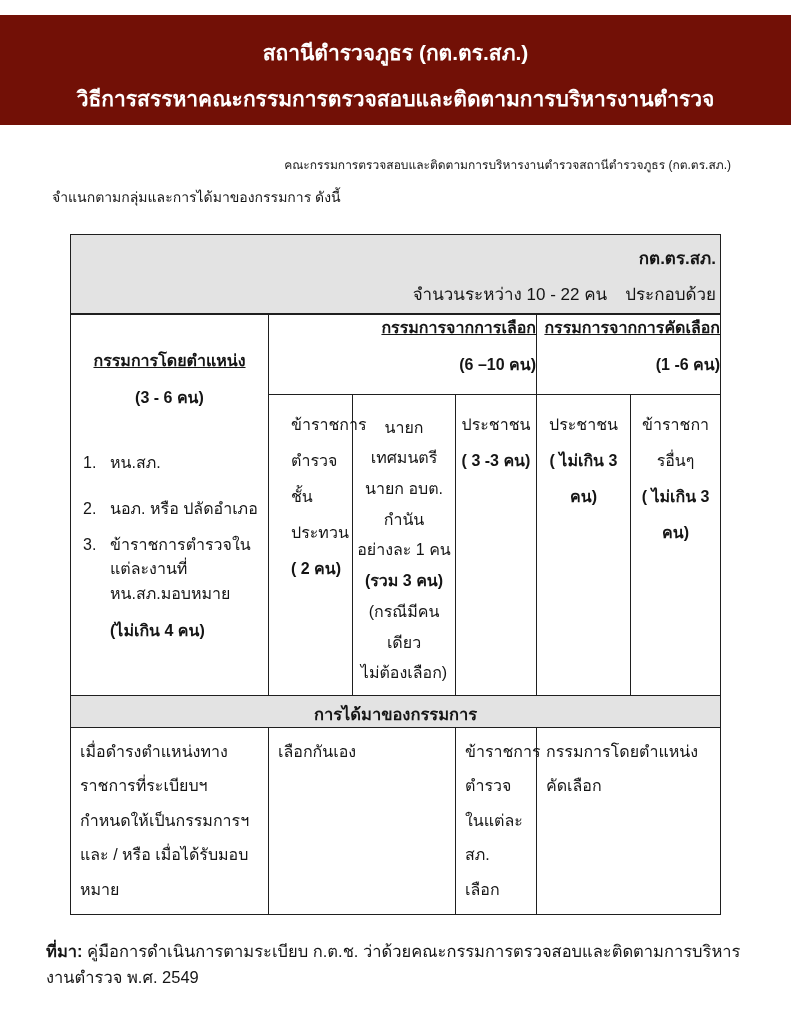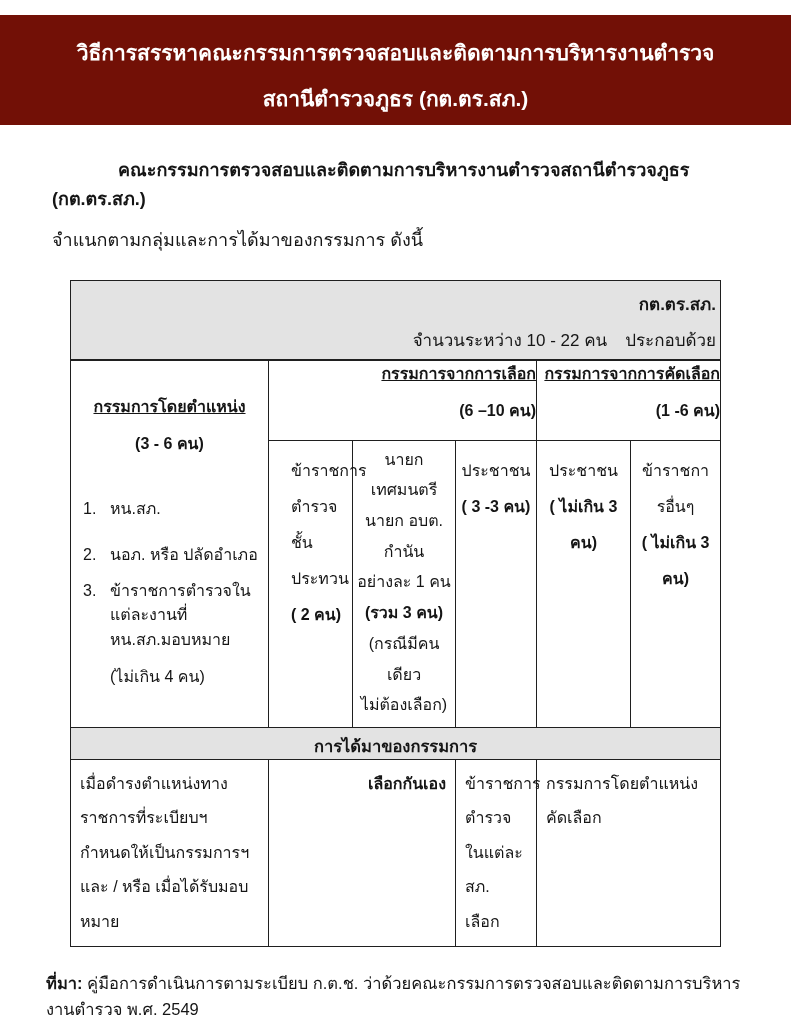--- a/index.html
+++ b/index.html
@@ -26,22 +26,22 @@
     width: 791px; height: 110px;
     background: var(--banner-bg);
     color: var(--banner-text);
     text-align: center;
     padding-top: 15px;
   }
   .banner .t-line { font-size: 21px; font-weight: bold; line-height: 46px; }
 
   
   .intro { margin: 30px 60px 0 52px; }
-  .intro .l1 { font-weight: bold; font-size: 18px; text-indent: 66px; }
-  .intro .l2 { margin-top: 12px; font-size: 18px; }
+  .intro .l1 { font-weight: normal; font-size: 12px; text-indent: 66px; text-align: right; }
+  .intro .l2 { margin-top: 12px; font-size: 14px; }
 
   
   table.committee {
     margin: 26px 0 0 70px;
     border-collapse: collapse;
     table-layout: fixed;
     width: 650px;
   }
   td {
     border: 1px solid var(--border);
@@ -64,47 +64,47 @@
   td.ghead { height: 80px; text-align: right; }
   .g-title { font-weight: bold; text-decoration: underline; font-size: 16px; }
   .g-count { font-weight: bold; margin-top: 12px; font-size: 16px; }
 
   td.col1cell { padding: 0; }
   .ghead-inner { height: 80px; padding-top: 13px; text-align: center; margin-top: 20px; }
   .list { padding: 36px 8px 8px 12px; }
   .li { display: flex; line-height: 1.55; margin-bottom: 11px; }
   .li .num { width: 27px; flex: none; }
   .li.gap { margin-bottom: 21px; }
-  .note { font-weight: normal; margin-left: 27px; margin-top: 3px; }
+  .note { font-weight: bold; margin-left: 27px; margin-top: 3px; }
 
   td.subcell { height: 218px; padding: 12px 4px 6px 4px; text-align: center; line-height: 2.25; }
   td.subcell.leftal { text-align: left; padding-left: 22px; }
-  td.subcell.tight { line-height: 1.92; padding-top: 4px; }
+  td.subcell.tight { line-height: 1.92; padding-top: 18px; }
   .count-line { font-weight: bold; }
 
   td.acq-head {
     background: var(--table-header-bg);
     text-align: center; font-weight: bold;
     height: 18px; padding-top: 5px; font-size: 16.5px;
   }
   td.acq { height: 148px; padding: 7px 9px; line-height: 2.15; }
-  td.acq.center { text-align: right; font-weight: bold; }
+  td.acq.center { text-align: left; }
 
   
   .source { margin: 23px 40px 0 46px; font-size: 16.5px; }
   .source .label { font-weight: bold; }
 </style>
 </head>
 <body>
 
 <div class="page">
 
   <div class="banner">
+    <div class="t-line">สถานีตำรวจภูธร (กต.ตร.สภ.)</div>
     <div class="t-line">วิธีการสรรหาคณะกรรมการตรวจสอบและติดตามการบริหารงานตำรวจ</div>
-    <div class="t-line">สถานีตำรวจภูธร (กต.ตร.สภ.)</div>
   </div>
 
   <div class="intro">
     <div class="l1">คณะกรรมการตรวจสอบและติดตามการบริหารงานตำรวจสถานีตำรวจภูธร (กต.ตร.สภ.)</div>
     <div class="l2">จำแนกตามกลุ่มและการได้มาของกรรมการ ดังนี้</div>
   </div>
 
   <table class="committee">
     <colgroup>
       <col style="width:198px">

